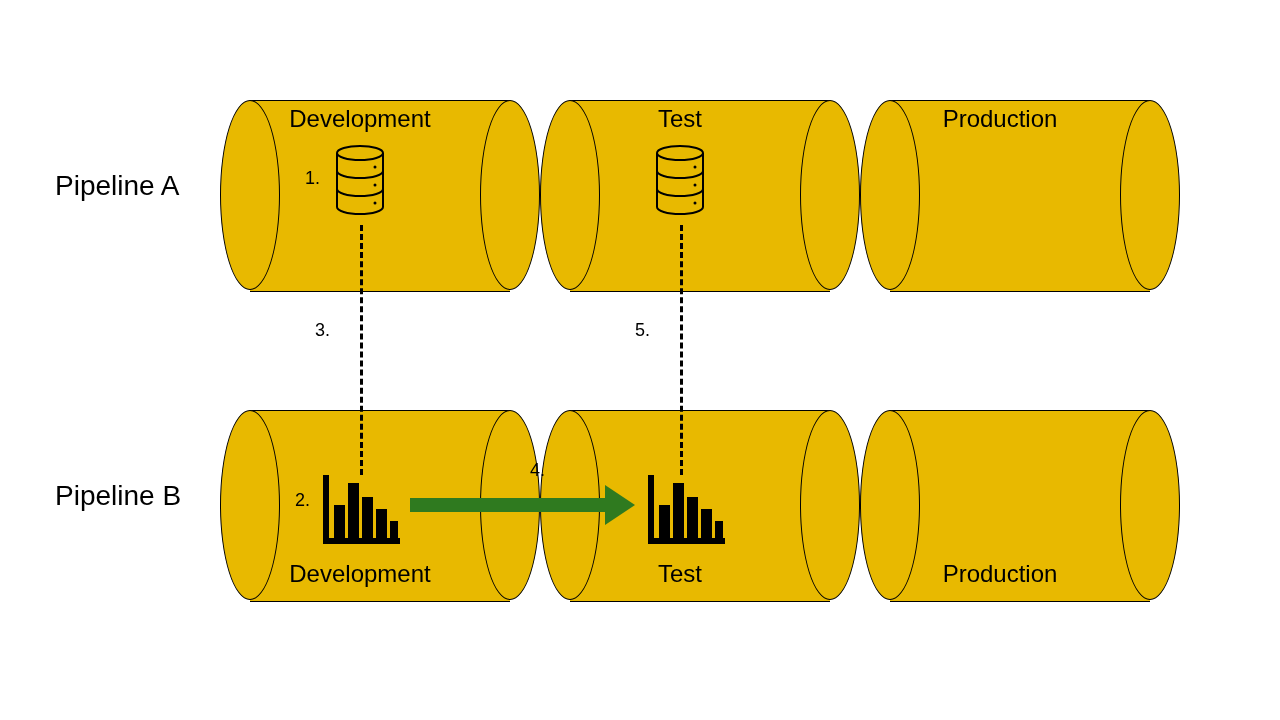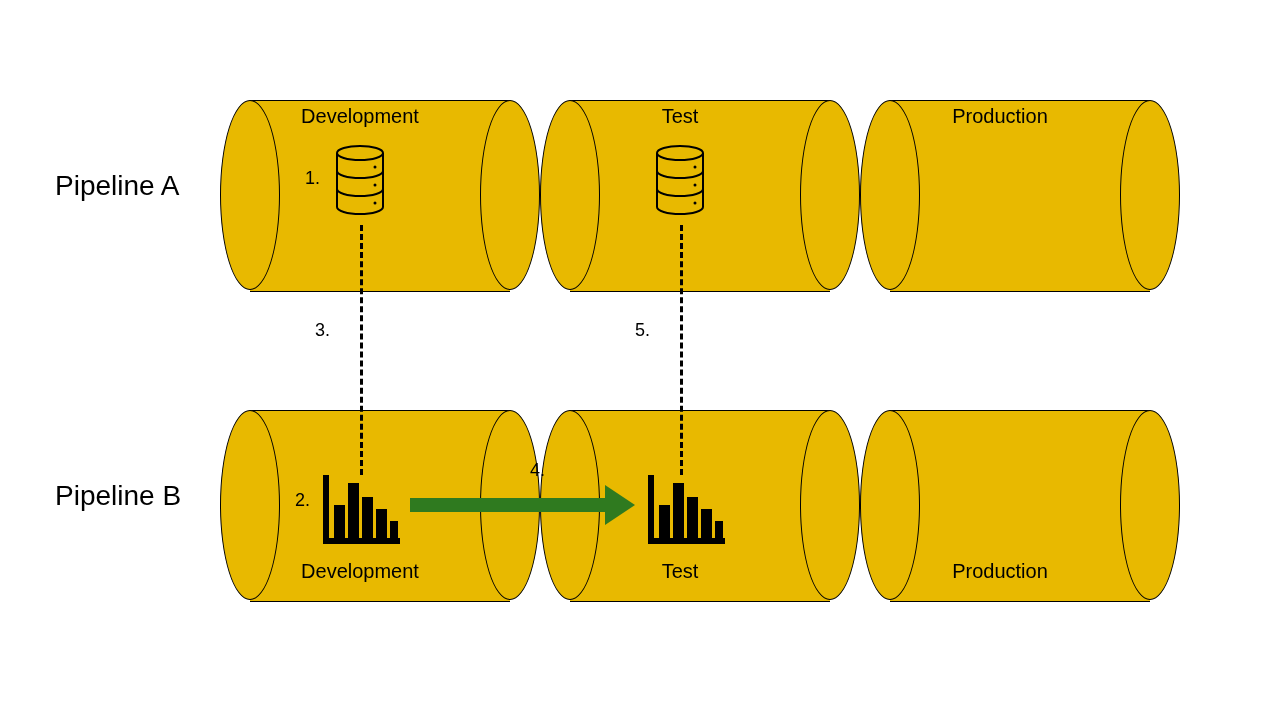--- a/index.html
+++ b/index.html
@@ -30,21 +30,21 @@
     border-bottom: 1.5px solid #000;
   }
   .cyl-cap {
     position: absolute;
     border: 1.5px solid #000;
     border-radius: 50%;
     box-sizing: border-box;
   }
   .stage-label {
     position: absolute;
-    font-size: 20px;
+    font-size: 24px;
     color: #000;
     text-align: center;
     transform: translateX(-50%);
   }
   .step-label {
     position: absolute;
     font-size: 18px;
     color: #000;
   }
   .db-icon {

